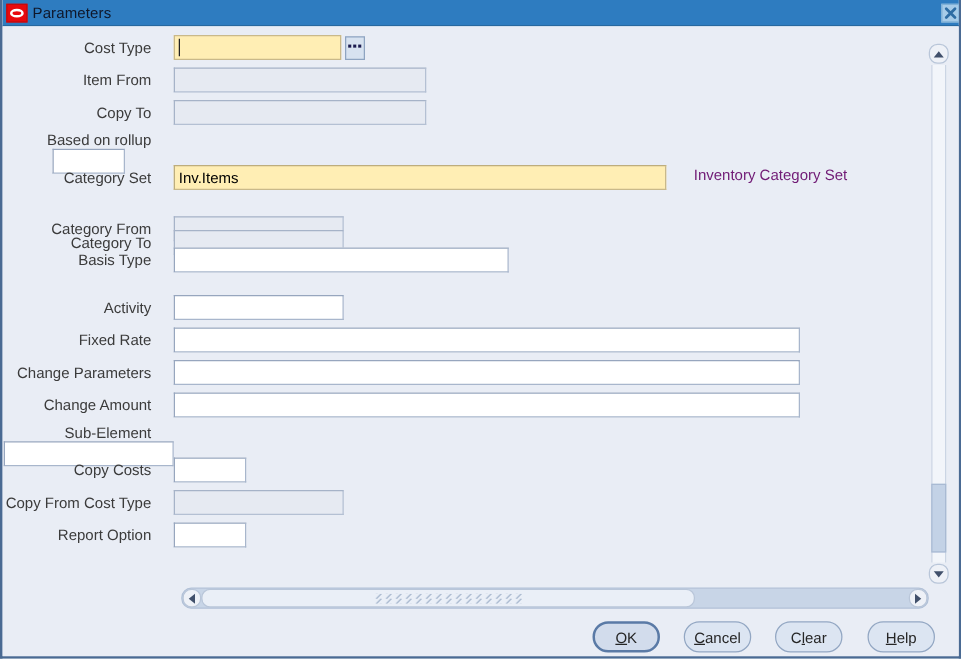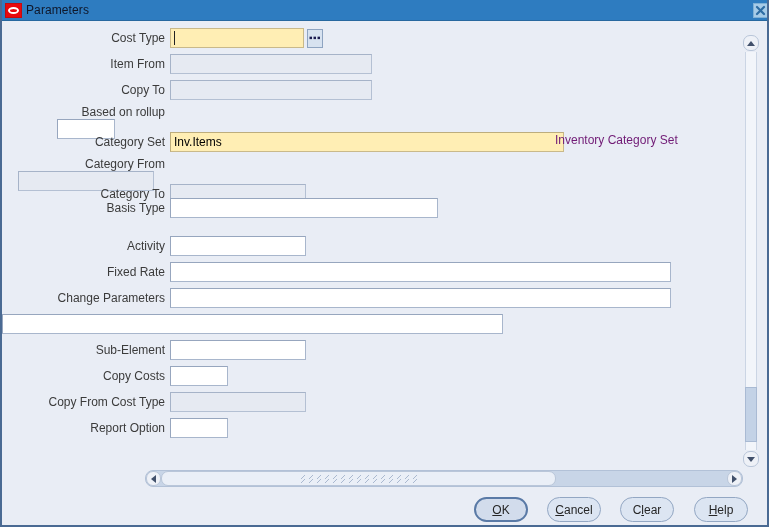--- a/index.html
+++ b/index.html
@@ -92,27 +92,27 @@
 
   
   .row {
     position: absolute;
     left: 0;
     height: 22px;
     display: flex;
     align-items: center;
   }
   .lbl {
-    width: 168px;
+    width: 137px;
     text-align: right;
     font-size: 12px;
     line-height: 14px;
     color: #3b3b3b;
     white-space: nowrap;
-    padding-right: 5px;
+    padding-right: 18px;
     box-sizing: border-box;
     flex: none;
   }
   .fld {
     height: 20px;
     box-sizing: border-box;
     border: 1px solid #a8b6cc;
     background: #ffffff;
     font-size: 12px;
     line-height: 18px;
@@ -353,21 +353,21 @@
           <div style="position: relative; display: flex; align-items: center;">
             <input type="text" class="fld" value="" style="width: 58px;">
           </div>
         </div>
         <div class="row" style="top: 110px;">
           <div class="lbl">Category Set</div>
           <div style="position: relative; display: flex; align-items: center;">
             <input type="text" class="fld highlight" value="Inv.Items" style="width: 394px;">
           </div>
         </div>
-        <div class="row" style="top: 136px; flex-direction: column;">
+        <div class="row" style="top: 151px;">
           <div class="lbl">Category From</div>
           <div style="position: relative; display: flex; align-items: center;">
             <input type="text" class="fld disabled" readonly="" value="" style="width: 136px;">
           </div>
         </div>
         <div class="row" style="top: 162px;">
           <div class="lbl">Category To</div>
           <div style="position: relative; display: flex; align-items: center;">
             <input type="text" class="fld disabled" readonly="" value="" style="width: 136px;">
           </div>
@@ -390,25 +390,26 @@
             <input type="text" class="fld" value="" style="width: 501px;">
           </div>
         </div>
         <div class="row" style="top: 266px;">
           <div class="lbl">Change Parameters</div>
           <div style="position: relative; display: flex; align-items: center;">
             <input type="text" class="fld" value="" style="width: 501px;">
           </div>
         </div>
         <div class="row" style="top: 292px;">
+          <div class="lbl">Change Amount</div>
           <div style="position: relative; display: flex; align-items: center;">
             <input type="text" class="fld" value="" style="width: 501px;">
           </div>
         </div>
-        <div class="row" style="top: 318px;">
+        <div class="row" style="top: 318px; flex-direction: column;">
           <div class="lbl">Sub-Element</div>
           <div style="position: relative; display: flex; align-items: center;">
             <input type="text" class="fld" value="" style="width: 136px;">
           </div>
         </div>
         <div class="row" style="top: 344px;">
           <div class="lbl">Copy Costs</div>
           <div style="position: relative; display: flex; align-items: center;">
             <input type="text" class="fld" value="" style="width: 58px;">
           </div>

